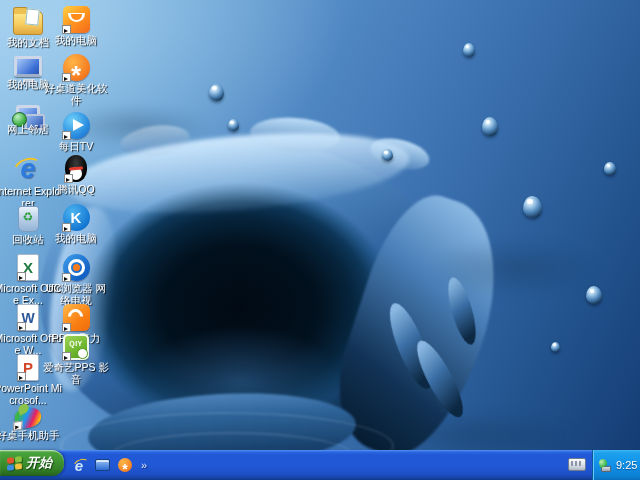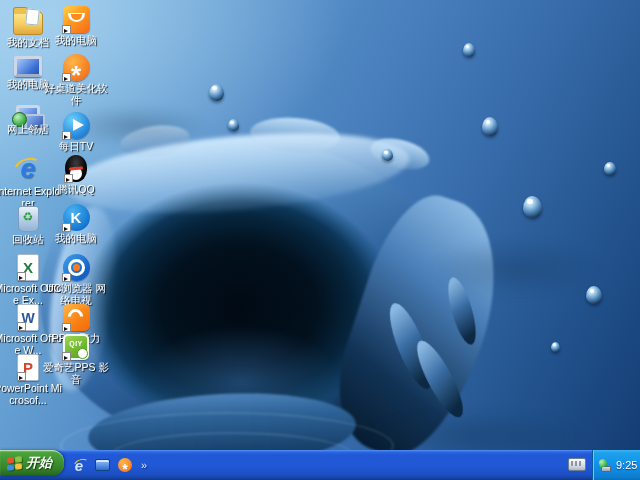--- a/index.html
+++ b/index.html
@@ -297,20 +297,26 @@
           <i class="sc"></i>
         </div>
         <div class="dlabel">PowerPoint Microsof...</div>
       </div>
       <div class="dicon" style="left: 50px; top: 334px;">
         <div class="glyph g-pps-green">
           <i class="sc"></i>
         </div>
         <div class="dlabel">爱奇艺PPS 影音</div>
       </div>
+      <div class="dicon" style="left: 2px; top: 402px;">
+        <div class="glyph g-phone-assistant">
+          <i class="sc"></i>
+        </div>
+        <div class="dlabel">好桌手机助手</div>
+      </div>
     </div>
 
   <div class="taskbar">
     <div class="start-btn">
       <span class="flag">
         <i class="fr"></i>
           <i class="fg"></i>
           <i class="fb"></i>
           <i class="fy"></i>
       </span>

